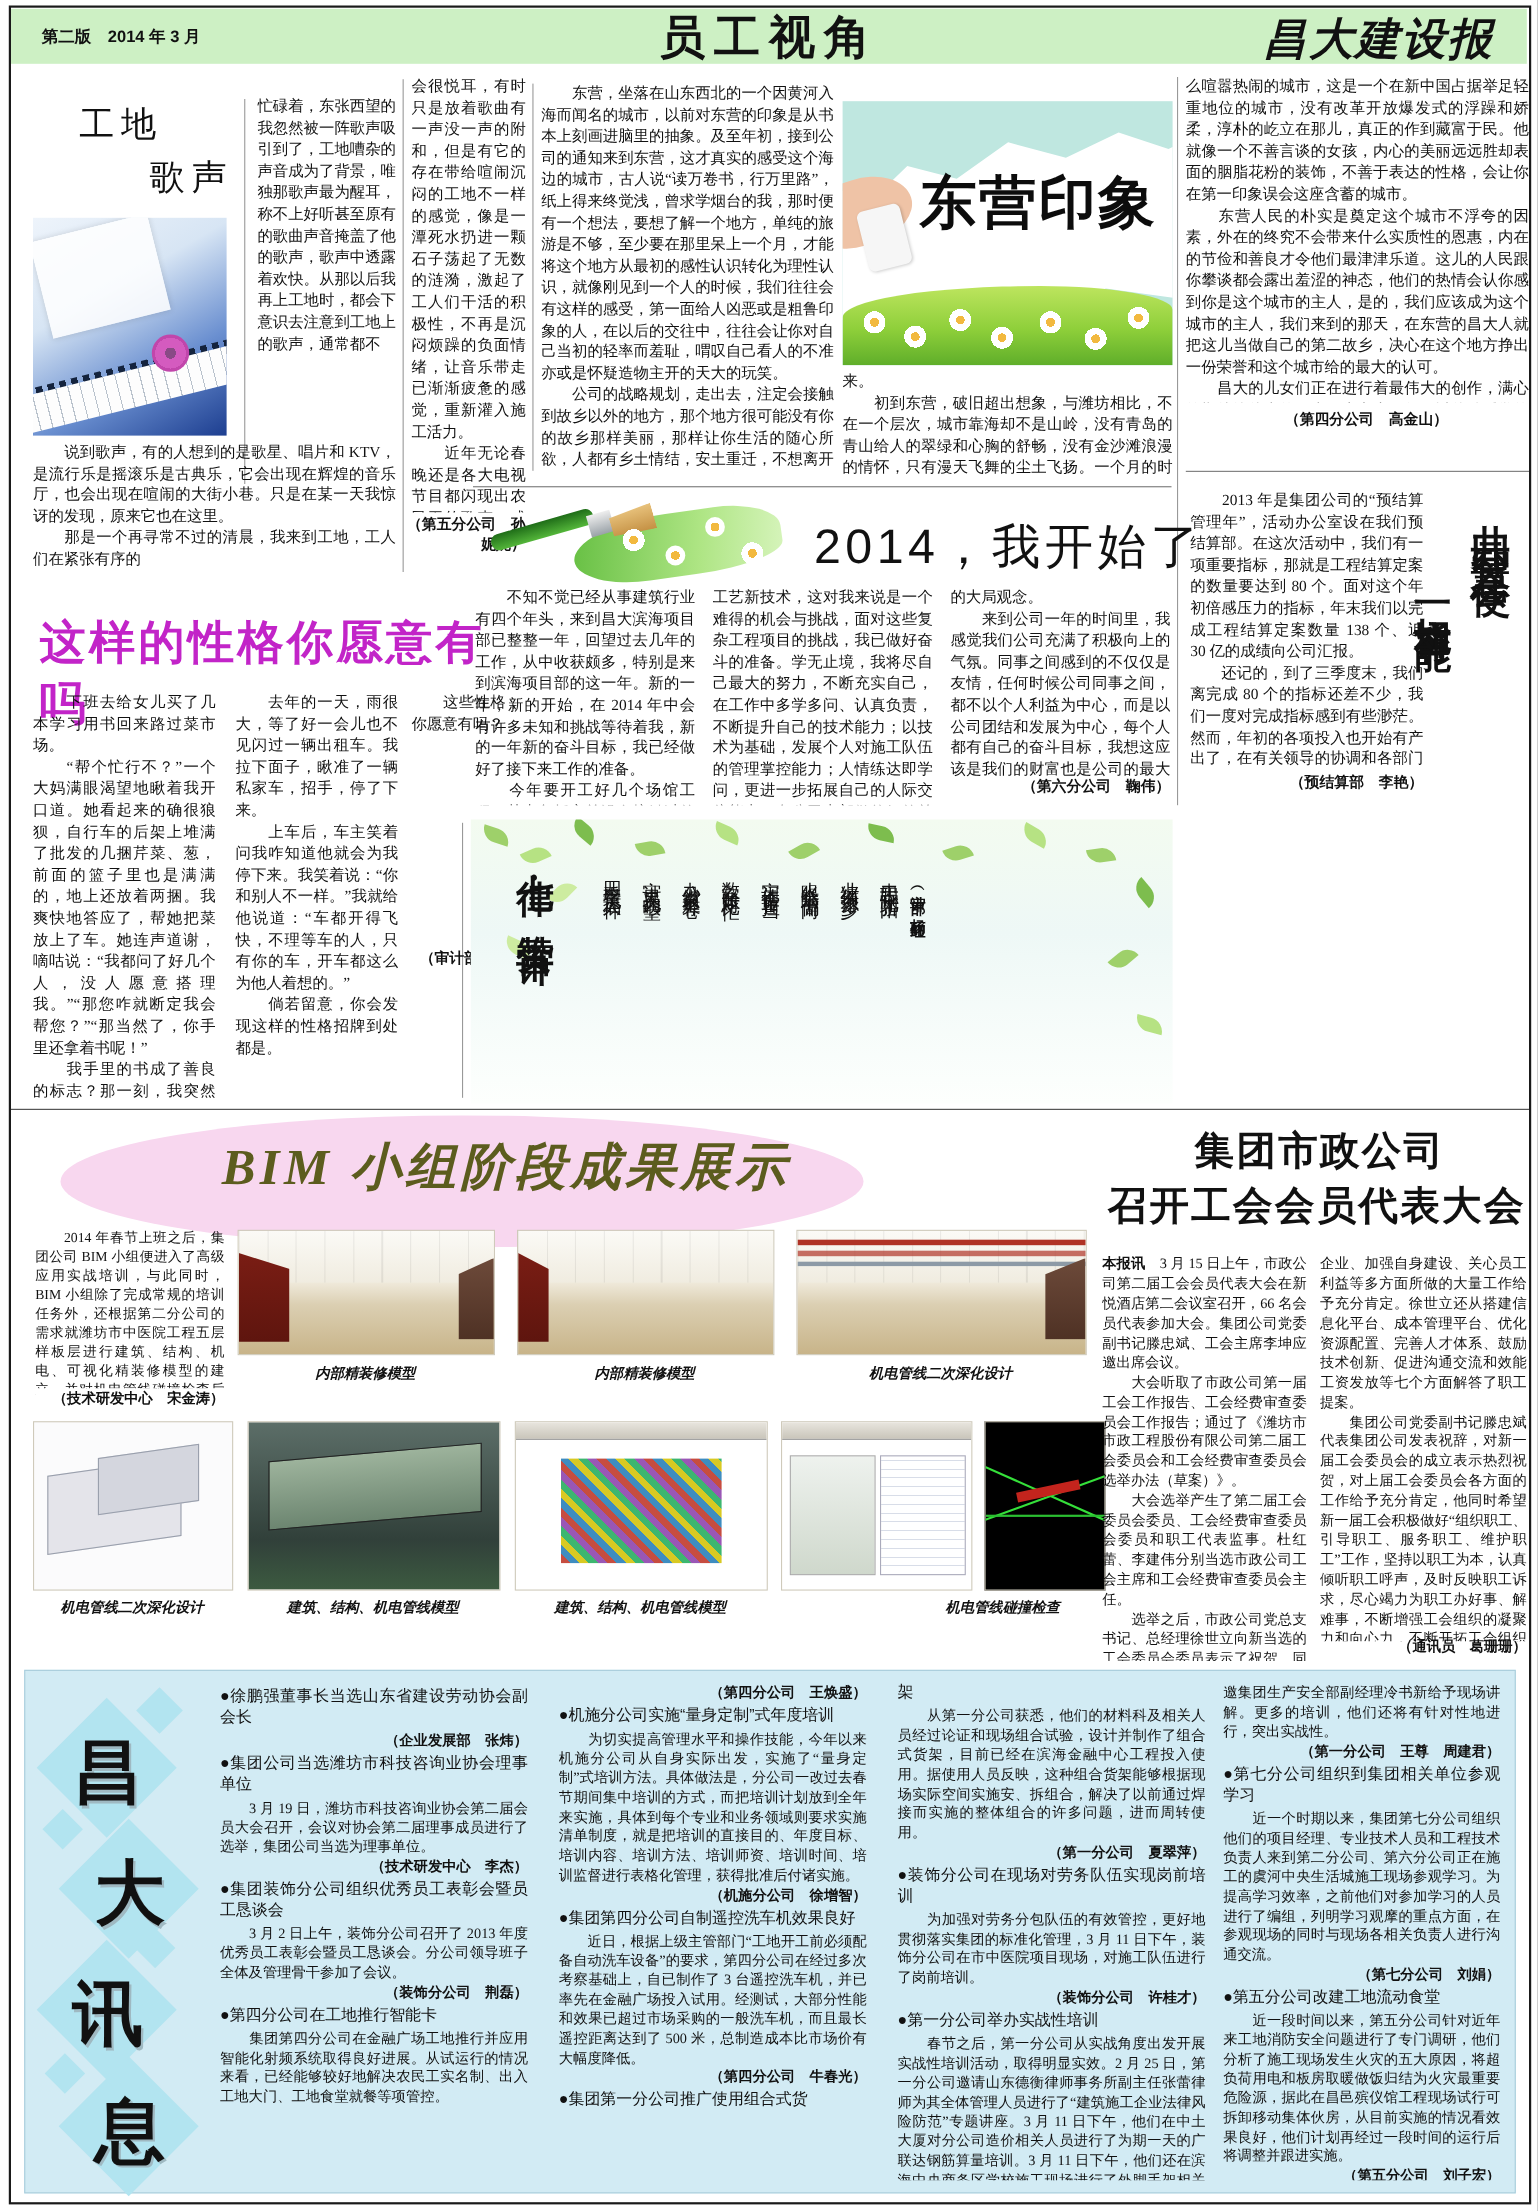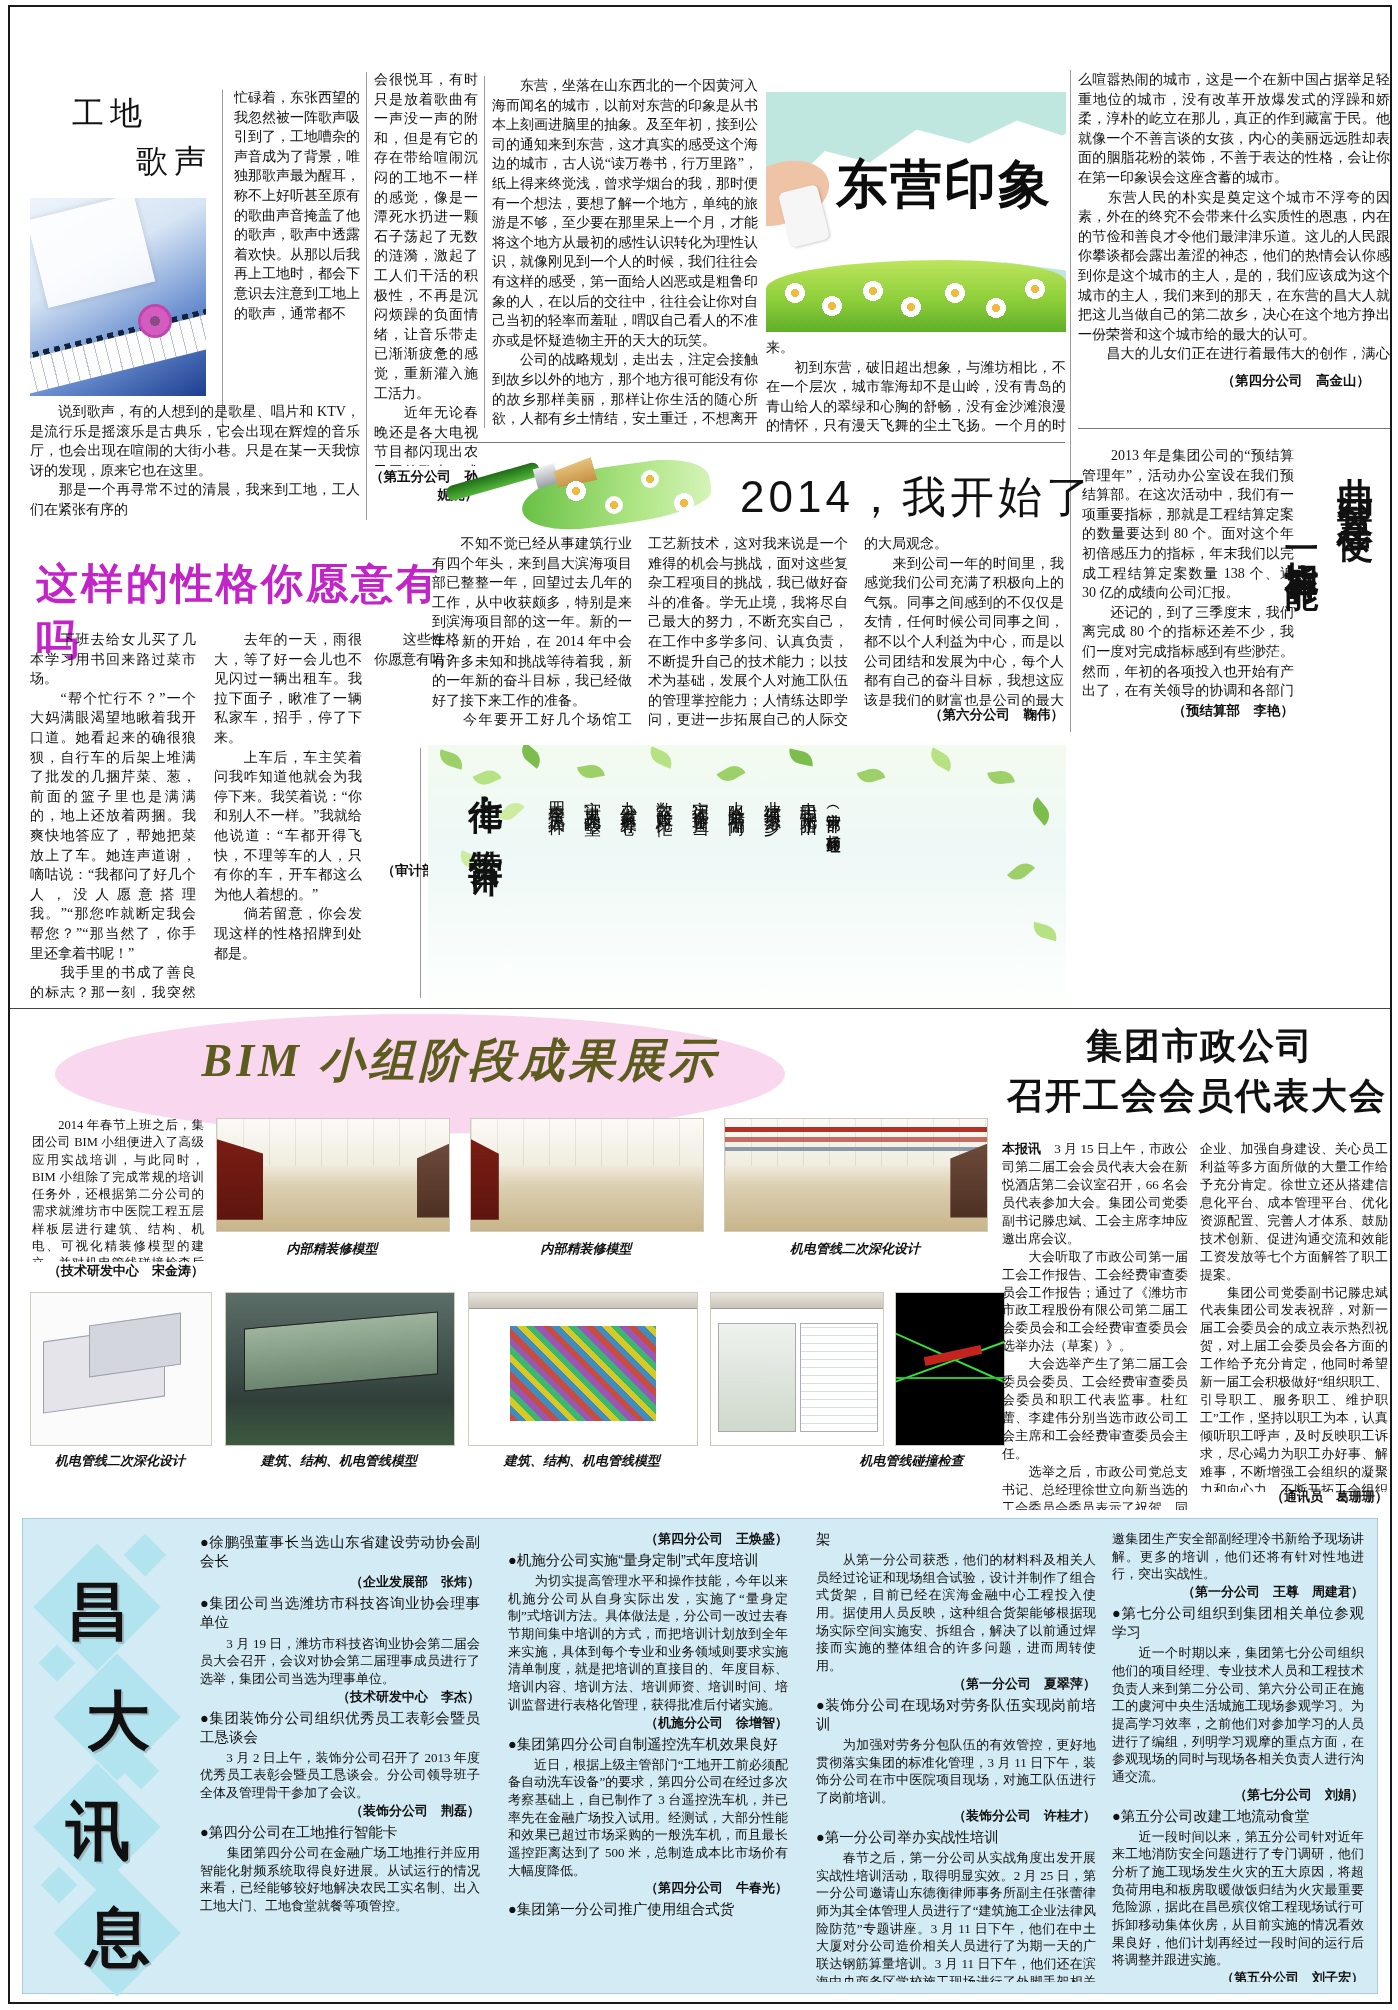--- a/index.html
+++ b/index.html
@@ -100,20 +100,25 @@
   .news-hl{font-size:14.5px;font-weight:normal;font-family:"Liberation Sans","DejaVu Sans",sans-serif;line-height:1.32;text-align:justify;margin:3px 0 2px 0;}
   .news-body{font-size:13px;line-height:1.36;text-align:justify;white-space:pre-line;}
   .news-byline{font-size:13px;font-weight:bold;text-align:right;margin-bottom:2px;}
 </style>
 </head>
 <body>
 
 <div class="page">
   <div class="frame"></div>
 
+  <div class="header">
+    <span class="edition">第二版　2014 年 3 月</span>
+    <div class="page-title">员工视角</div>
+    <span class="masthead">昌大建设报</span>
+  </div>
 
   <div class="vrule" style="left:222px;top:90px;height:350px;"></div>
   <div class="vrule" style="left:366px;top:72px;height:448px;"></div>
   <div class="vrule" style="left:484px;top:76px;height:352px;"></div>
   <div class="vrule" style="left:1070px;top:70px;height:662px;"></div>
   <div class="vrule" style="left:420px;top:748px;height:250px;"></div>
   <div class="hrule" style="left:430px;top:442px;width:635px;"></div>
   <div class="hrule" style="left:1078px;top:428px;width:312px;"></div>
   <div class="hrule" style="left:10px;top:1008px;width:1380px;background:#444;"></div>
 
@@ -156,21 +161,21 @@
     <div class="daisy" style="left:256px;bottom:30px;width:26px;height:26px;"></div>
     <div class="hand"></div>
     <div class="tube"></div>
     <div class="dy-title">东营印象</div>
   </div>
   <div class="abs body-text" style="left:766px;top:338px;width:300px;height:98px;">来。
 　　初到东营，破旧超出想象，与潍坊相比，不在一个层次，城市靠海却不是山岭，没有青岛的青山给人的翠绿和心胸的舒畅，没有金沙滩浪漫的情怀，只有漫天飞舞的尘土飞扬。一个月的时间慢慢了解了这座不是那</div>
   <div class="abs body-text" style="left:1078px;top:70px;width:312px;height:296px;">么喧嚣热闹的城市，这是一个在新中国占据举足轻重地位的城市，没有改革开放爆发式的浮躁和娇柔，淳朴的屹立在那儿，真正的作到藏富于民。他就像一个不善言谈的女孩，内心的美丽远远胜却表面的胭脂花粉的装饰，不善于表达的性格，会让你在第一印象误会这座含蓄的城市。
 　　东营人民的朴实是奠定这个城市不浮夸的因素，外在的终究不会带来什么实质性的恩惠，内在的节俭和善良才令他们最津津乐道。这儿的人民跟你攀谈都会露出羞涩的神态，他们的热情会认你感到你是这个城市的主人，是的，我们应该成为这个城市的主人，我们来到的那天，在东营的昌大人就把这儿当做自己的第二故乡，决心在这个地方挣出一份荣誉和这个城市给的最大的认可。
 　　昌大的儿女们正在进行着最伟大的创作，满心的期待给伟大的昌大母亲交上一份足以使她骄傲的佳作。</div>
-  <div class="abs byline" style="left:1140px;top:372px;width:230px;text-align:right;">（第四分公司　高金山）</div>
+  <div class="abs byline" style="left:1168px;top:372px;width:230px;text-align:left;">（第四分公司　高金山）</div>
 
   <div class="abs" style="left:445px;top:452px;width:270px;height:80px;">
     <div class="brush-ribbon" style="left:76px;top:14px;"></div>
     <div class="brush-handle" style="left:0;top:22px;"></div>
     <div class="brush-ferrule" style="left:90px;top:14px;"></div>
     <div class="brush-bristle" style="left:110px;top:10px;"></div>
     <div class="daisy" style="left:120px;top:28px;"></div>
     <div class="daisy" style="left:160px;top:44px;width:18px;height:18px;"></div>
     <div class="daisy" style="left:196px;top:18px;width:18px;height:18px;"></div>
     <div class="daisy" style="left:228px;top:40px;"></div>

